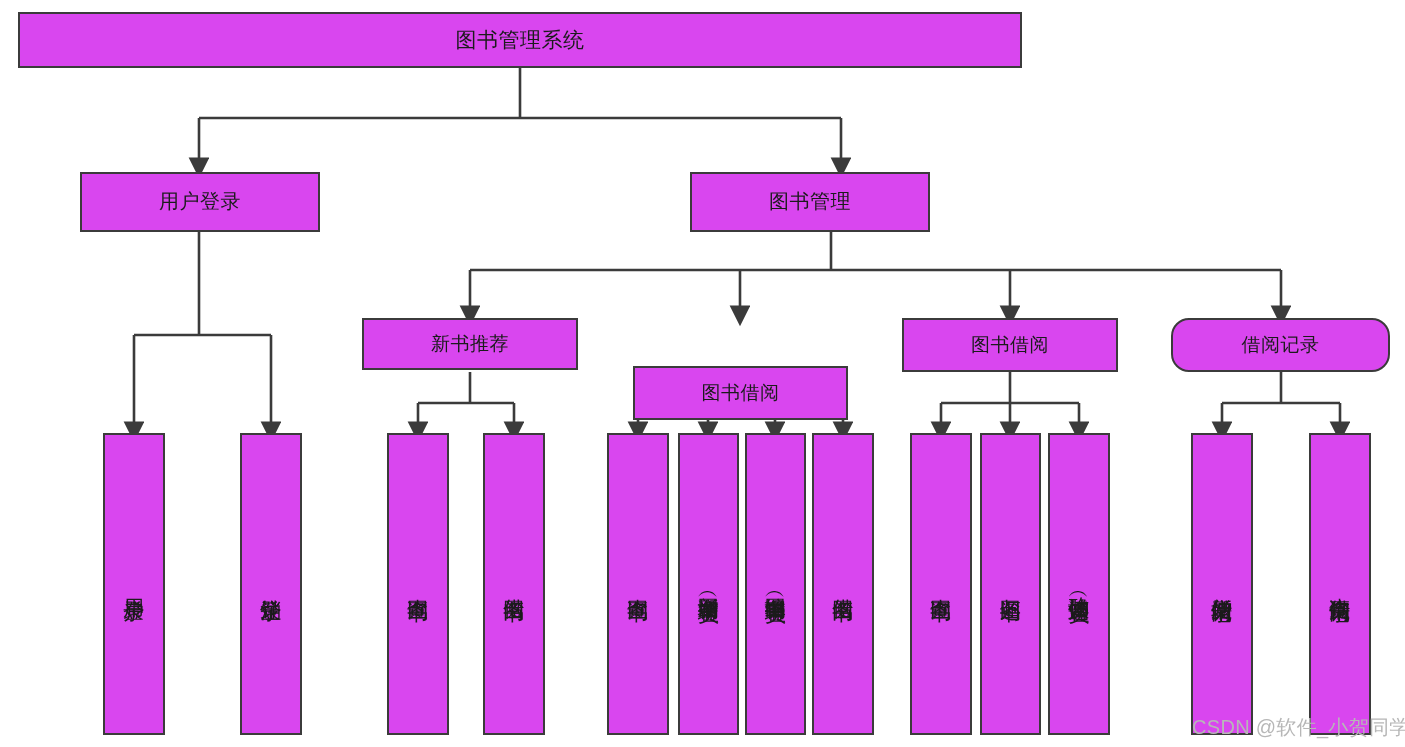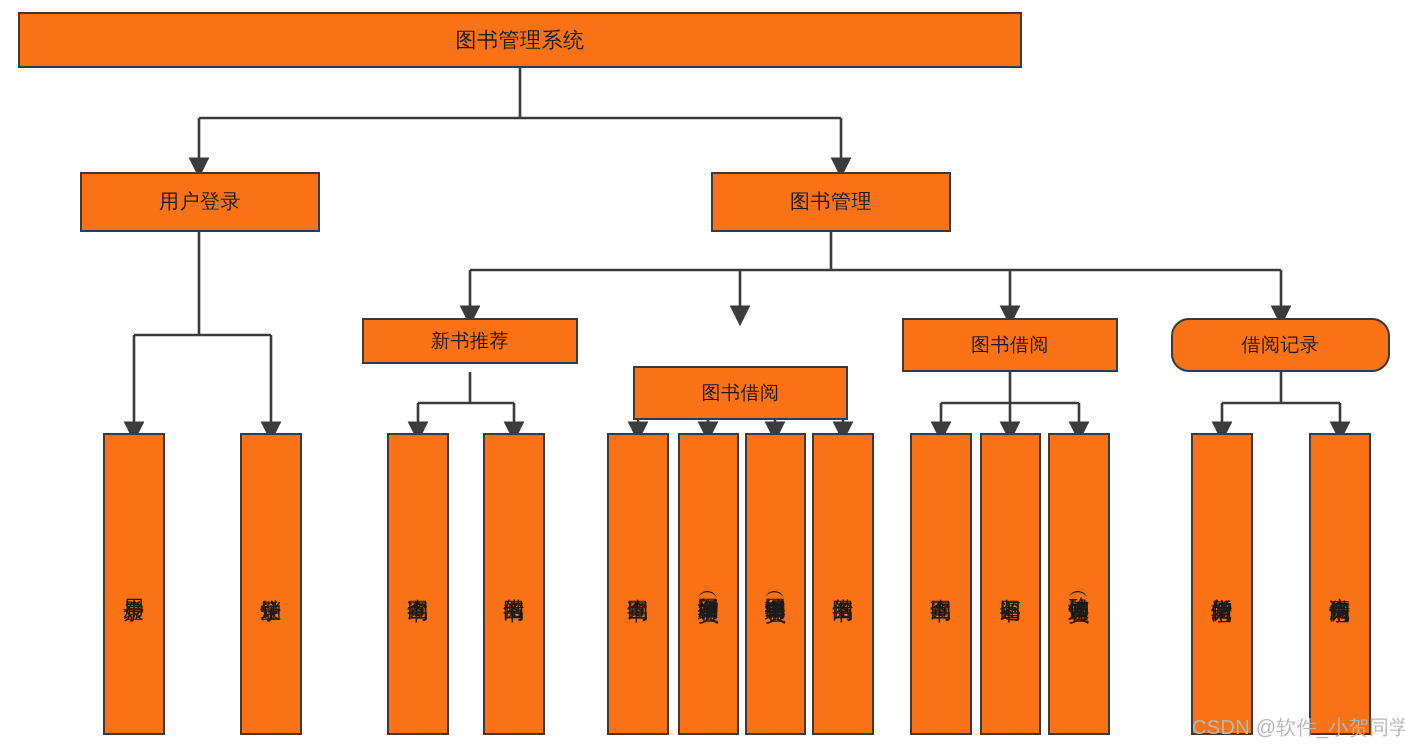--- a/index.html
+++ b/index.html
@@ -22,21 +22,21 @@
     position: absolute;
     left: 0;
     top: 0;
     width: 1405px;
     height: 747px;
     pointer-events: none;
   }
   .node {
     position: absolute;
     box-sizing: border-box;
-    background: #f97316;
+    background: #d946ef;
     border: 2px solid #3b3b3b;
     display: flex;
     align-items: center;
     justify-content: center;
     z-index: 3;
   }
   .node .label {
     color: #1b1b1b;
     text-align: center;
     line-height: 1.18;
@@ -122,25 +122,25 @@
     </g>
   </svg>
 
   <div class="node root" style="left:18px; top:12px; width:1004px; height:56px;">
     <span class="label">图书管理系统</span>
   </div>
 
   <div class="node level1" style="left:80px; top:172px; width:240px; height:60px;">
     <span class="label">用户登录</span>
   </div>
-  <div class="node level1" style="left:711px; top:172px; width:240px; height:60px;">
+  <div class="node level1" style="left:690px; top:172px; width:240px; height:60px;">
     <span class="label">图书管理</span>
   </div>
 
-  <div class="node level2" style="left:362px; top:318px; width:216px; height:46px;">
+  <div class="node level2" style="left:362px; top:318px; width:216px; height:52px;">
     <span class="label">新书推荐</span>
   </div>
   <div class="node level2" style="left:633px; top:318px; width:215px; height:54px;margin-top:48px;">
     <span class="label">图书借阅</span>
   </div>
   <div class="node level2" style="left:902px; top:318px; width:216px; height:54px;">
     <span class="label">图书借阅</span>
   </div>
   <div class="node level2" style="left:1171px; top:318px; width:219px; height:54px;border-radius:18px;">
     <span class="label">借阅记录</span>

